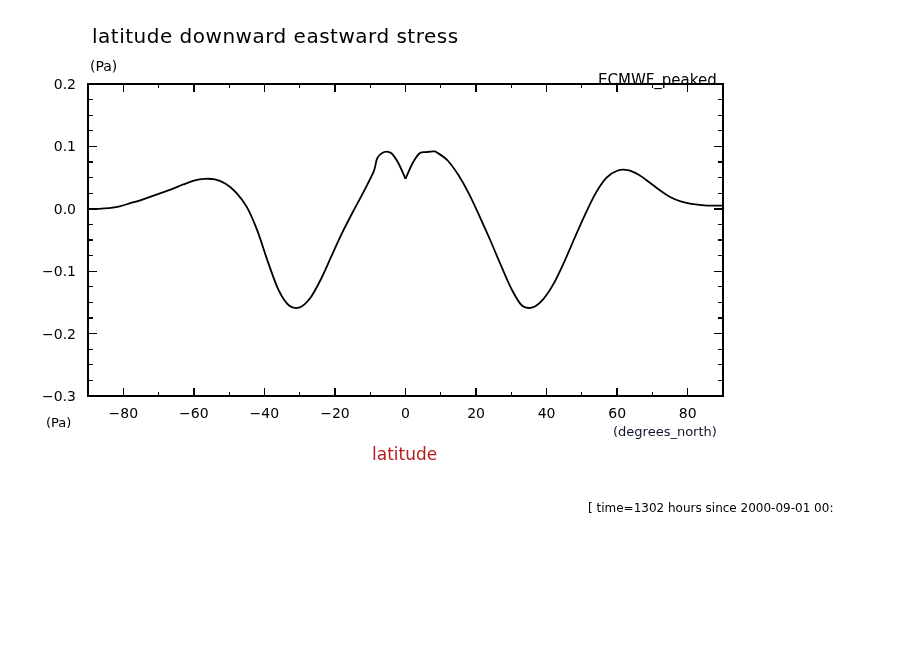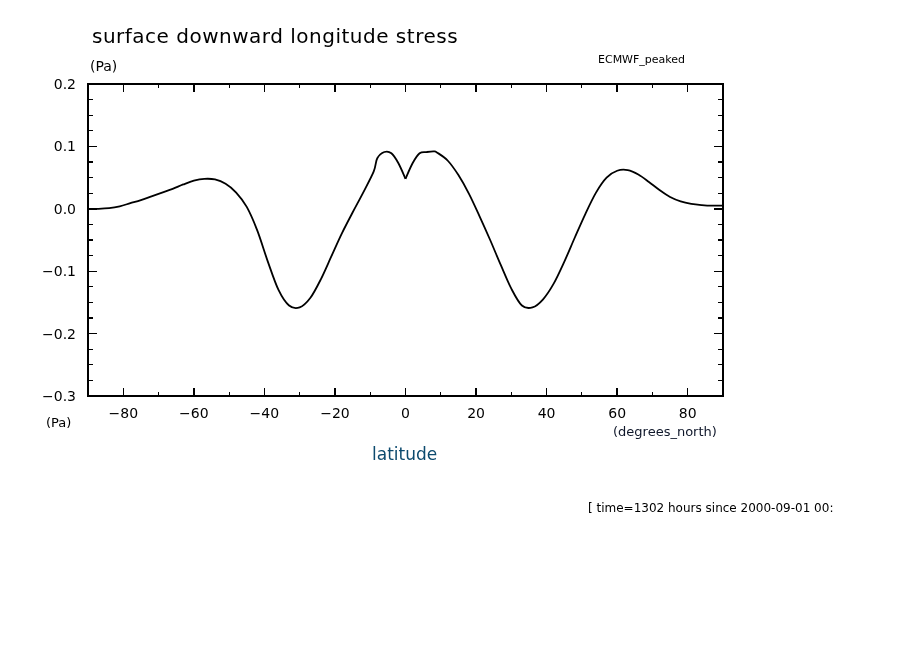--- a/index.html
+++ b/index.html
@@ -6,34 +6,34 @@
   body{
     width:904px;height:654px;background:#ffffff;
     font-family:"DejaVu Sans", sans-serif;
     position:relative;overflow:hidden;
   }
   .abs{position:absolute;white-space:pre;}
   #plot-title{
     left:92px;top:24px;font-size:20px;color:#000;letter-spacing:0.5px;
   }
   #yunit-top{left:90px;top:58px;font-size:14px;color:#000;}
-  #dataset-label{left:598px;top:53px;font-size:11px;color:#000;}
+  #dataset-label{left:598px;top:71px;font-size:15px;color:#000;}
   #yunit-bottom{left:46px;top:415px;font-size:13px;color:#000;}
   #xunit-right{left:613px;top:424px;font-size:13px;color:#0f172a;}
-  #xaxis-title{left:372px;top:444px;font-size:17px;color:#0c4a6e;}
+  #xaxis-title{left:372px;top:444px;font-size:17px;color:#b91c1c;}
   #meta-block{left:588px;top:468px;font-size:12px;color:#000;line-height:16px;}
   #meta-block div{white-space:pre;text-align:right;}
   svg#chart{position:absolute;left:0;top:0;}
   .tickLabelY{font-size:14px;fill:#000;font-family:"DejaVu Sans",sans-serif;}
   .tickLabelX{font-size:14px;fill:#000;font-family:"DejaVu Sans",sans-serif;}
 </style>
 </head>
 <body>
 
-<div class="abs" id="plot-title">surface downward longitude stress</div>
+<div class="abs" id="plot-title">latitude downward eastward stress</div>
 <div class="abs" id="yunit-top">(Pa)</div>
 <div class="abs" id="dataset-label">ECMWF_peaked</div>
 <div class="abs" id="yunit-bottom">(Pa)</div>
 <div class="abs" id="xunit-right">(degrees_north)</div>
 <div class="abs" id="xaxis-title">latitude</div>
 
 <div class="abs" id="meta-block">
   <div>[ time=1302 hours since 2000-09-01 00:</div>
 </div>
 

